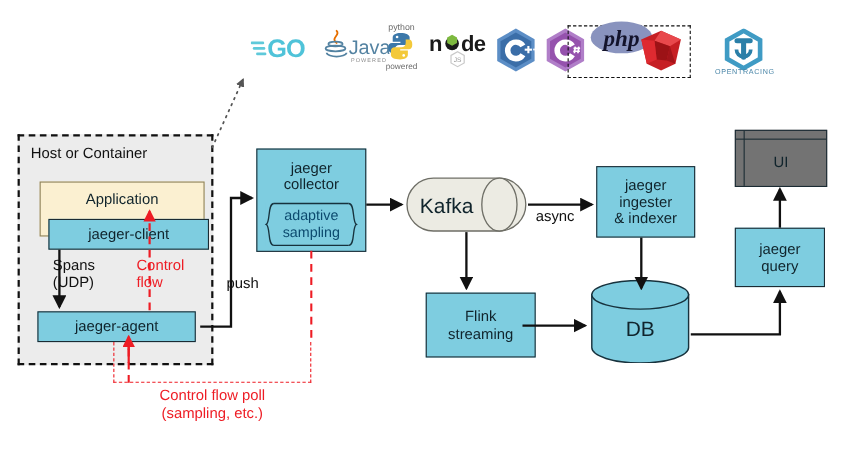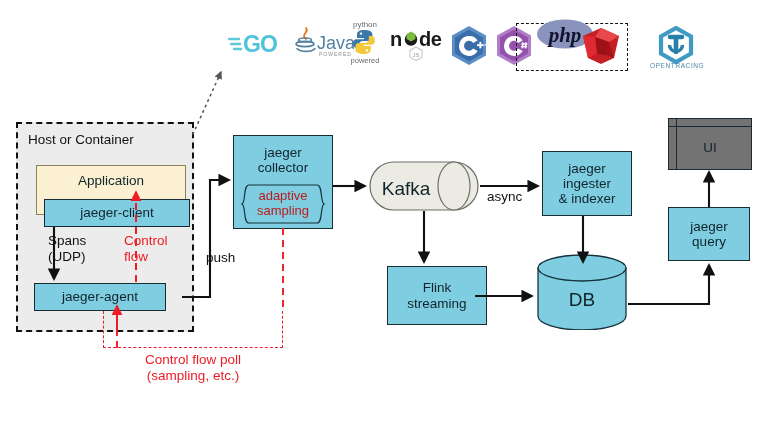--- a/index.html
+++ b/index.html
@@ -23,21 +23,21 @@
 
   
   #host-container{
     background:#ececec;border:2.4px dashed #111;
   }
   #host-title{font-size:13.5px;color:#111;}
 
   
   #adaptive-sampling{
     background:#7ecde0;display:flex;align-items:center;justify-content:center;
-    text-align:center;font-size:13px;line-height:1.12;color:#b91c1c;
+    text-align:center;font-size:13px;line-height:1.12;color:#0c4a6e;
   }
   #adaptive-sampling svg{position:absolute;left:0;top:0;overflow:visible;}
   #adaptive-sampling .as-text{position:relative;z-index:2;}
 
   
   .cyl-h{position:absolute;}
   .cyl-v{position:absolute;}
   .cyl-label{position:absolute;z-index:3;width:100%;text-align:center;
     font-size:19px;color:#10242c;}
 
@@ -189,21 +189,21 @@
   <div class="abs label" style="left:48px;top:233px;width:76px;text-align:left;">
     <div style="text-align:left;">Spans</div>
     <div style="text-align:left;">(UDP)</div>
   </div>
 
   <div class="abs label red" style="left:124px;top:233px;width:64px;text-align:left;">
     <div style="text-align:left;">Control</div>
     <div style="text-align:left;">flow</div>
   </div>
 
-  <div class="abs node" style="left:34px;top:283px;width:132px;height:28px;">
+  <div class="abs node" style="left:34px;top:283px;width:144px;height:28px;">
     <span>jaeger-agent</span>
   </div>
 
   <div class="abs node" style="left:233px;top:135px;width:100px;height:94px;
               flex-direction:column;justify-content:flex-start;padding-top:9px;">
     <span>jaeger</span>
     <span>collector</span>
   </div>
 
   <div id="adaptive-sampling" class="abs" style="left:241px;top:184px;width:84px;height:40px;flex-direction:column;">

